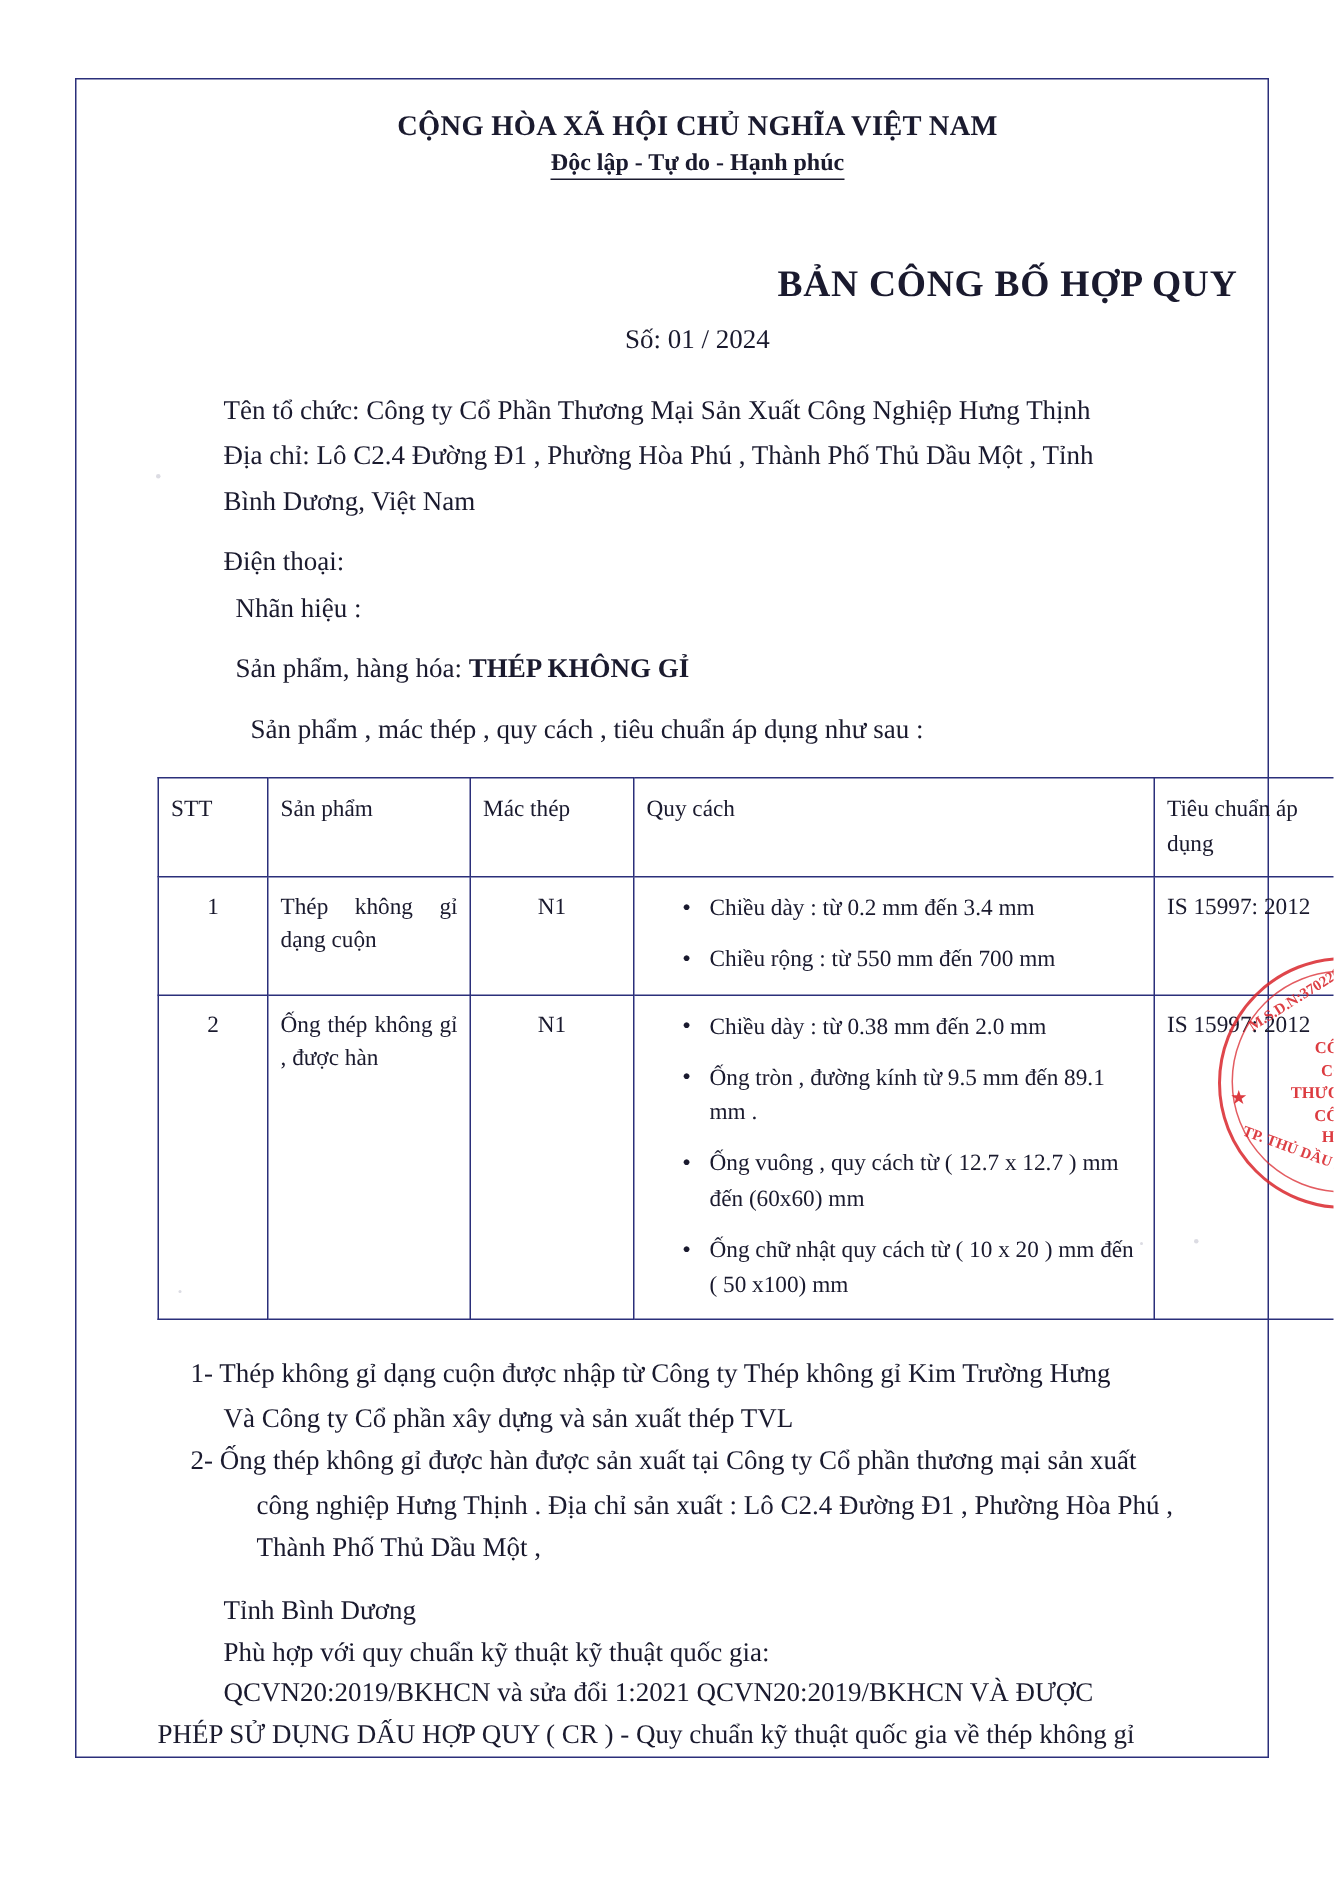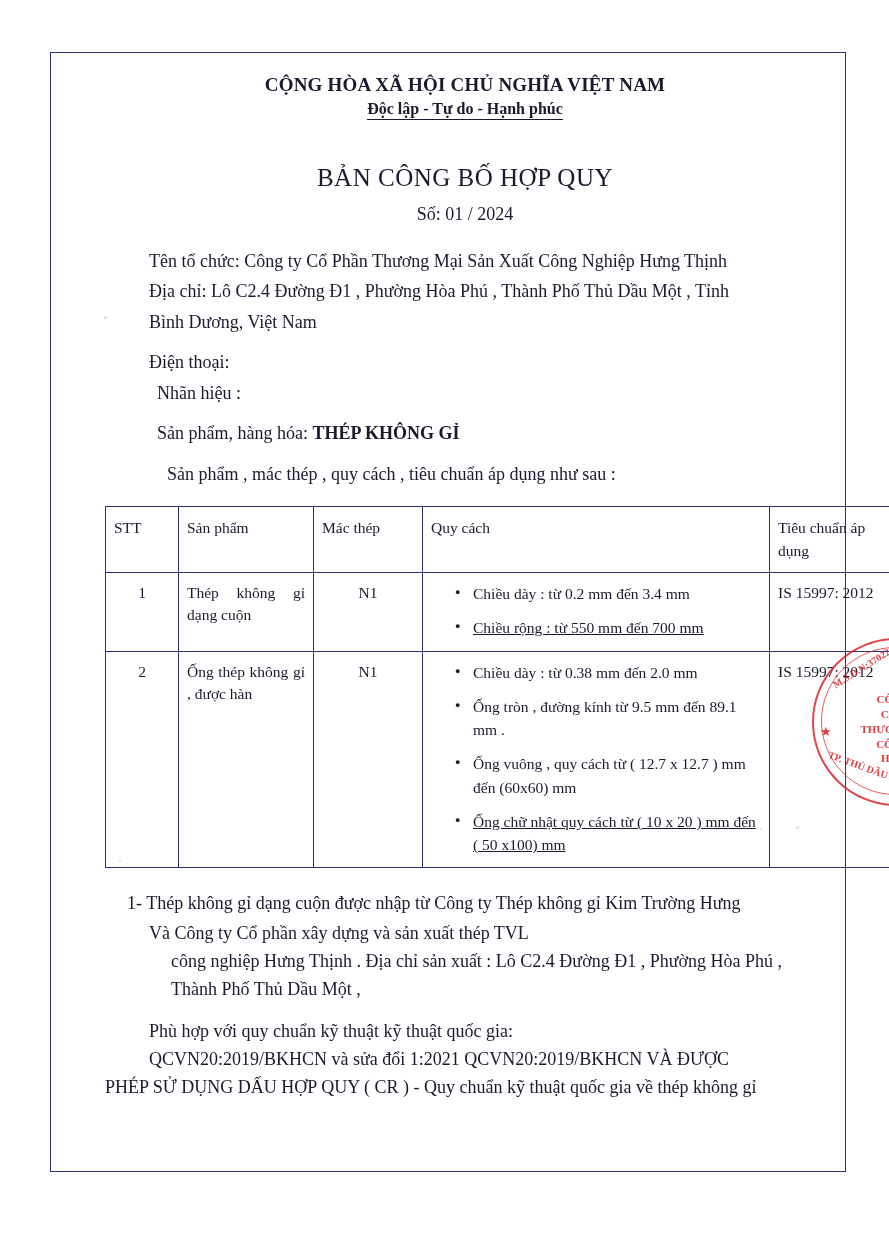--- a/index.html
+++ b/index.html
@@ -46,24 +46,25 @@
   }
   .national-sub {
     font-weight: bold;
     font-size: 16px;
     margin-top: 4px;
     display: inline-block;
     border-bottom: 1.4px solid #1a1a2e;
     padding-bottom: 1px;
   }
   .main-title {
-    font-weight: normal;
+    font-weight: bold;
     font-size: 25px;
-    margin-top: 44px;
+    margin-top: 56px;
     letter-spacing: 0.5px;
+    text-align: right;
   }
   .doc-number {
     font-size: 18px;
     margin-top: 12px;
   }
   .body-block {
     margin-top: 22px;
     font-size: 18px;
     line-height: 1.58;
   }
@@ -102,21 +103,21 @@
     margin: 0;
     padding-left: 24px;
     list-style: none;
   }
   ul.bullets li {
     position: relative;
     margin-bottom: 11px;
     padding-left: 18px;
     line-height: 1.5;
   }
-  ul.bullets li:last-child { margin-bottom: 2px; text-decoration: underline; }
+  ul.bullets li:last-child { margin-bottom: 2px; }
   ul.bullets li:before {
     content: "\25CF";
     position: absolute;
     left: 0;
     top: 0;
     font-size: 9px;
     line-height: 2.3;
     color: #1a1a2e;
   }
   .justify-prod { text-align: justify; }
@@ -282,25 +283,30 @@
         </tr>
       </tbody>
     </table>
 
     <div class="notes">
       <div class="note-item">
         <span>1-</span>
         <span>Thép không gỉ dạng cuộn được nhập từ Công ty Thép không gỉ Kim Trường Hưng</span>
       </div>
       <div class="note-cont">Và Công ty Cổ phần xây dựng và sản xuất thép TVL</div>
+      <div class="note-item">
+        <span>2-</span>
+        <span>Ống thép không gỉ được hàn được sản xuất tại Công ty Cổ phần thương mại sản xuất</span>
+      </div>
       <div class="note-cont2">công nghiệp Hưng Thịnh . Địa chỉ sản xuất : Lô C2.4 Đường Đ1 , Phường Hòa Phú ,</div>
       <div class="note-cont2">Thành Phố Thủ Dầu Một ,</div>
     </div>
 
     <div class="footer-block">
+      <div class="note-cont">Tỉnh Bình Dương</div>
       <div class="note-cont">Phù hợp với quy chuẩn kỹ thuật kỹ thuật quốc gia:</div>
       <div class="footer-justify">QCVN20:2019/BKHCN và sửa đổi 1:2021  QCVN20:2019/BKHCN VÀ ĐƯỢC</div>
       <div class="footer-wide">PHÉP SỬ DỤNG DẤU HỢP QUY ( CR ) -  Quy chuẩn kỹ thuật quốc gia về thép không gỉ</div>
     </div>
 
   </div>
 
   <div class="stamp">
     <div class="ring"></div>
     <div class="ring2"></div>

